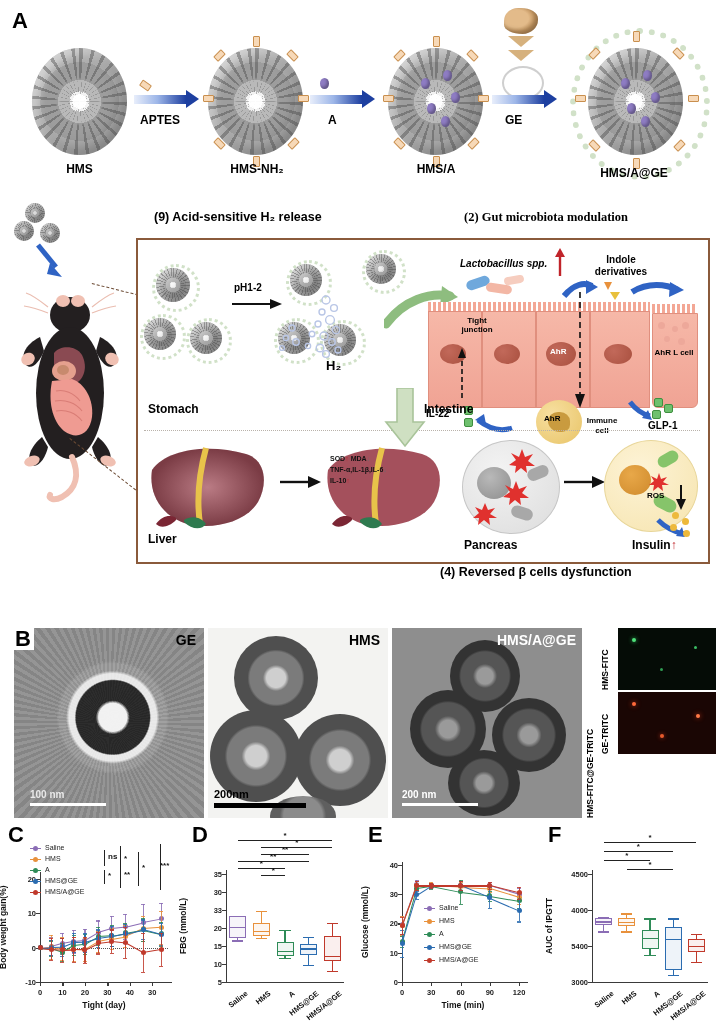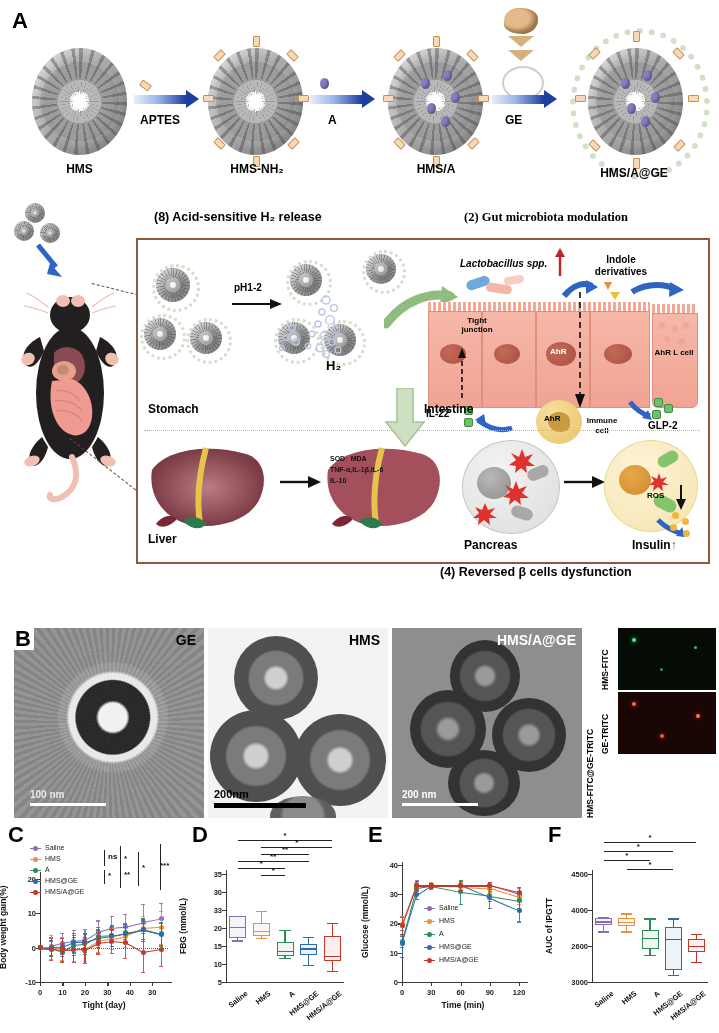--- a/index.html
+++ b/index.html
@@ -225,21 +225,21 @@
     <g stroke="#d97d76" stroke-width="1.1" fill="none">
       <path d="M38,116 C46,114 56,118 62,126"></path>
         <path d="M37,126 C47,124 58,128 64,136"></path>
       <path d="M38,136 C48,134 58,138 64,146"></path>
     </g>
   </svg>
 
   <div class="dash-conn abs" style="left:92px;top:88px;width:182px;transform:rotate(14deg);"></div>
   <div class="dash-conn abs" style="left:70px;top:243px;width:195px;transform:rotate(38deg);"></div>
 
-  <div class="abs sec-title" style="left:154px;top:15px;">(8) Acid-sensitive H₂ release</div>
+  <div class="abs sec-title" style="left:154px;top:15px;">(9) Acid-sensitive H₂ release</div>
   <div class="abs sec-title" style="left:464px;top:15px;font-family:Liberation Serif, serif;">(2) Gut microbiota modulation</div>
 
   <div class="abs" id="mechbox" style="left:136px;top:43px;width:570px;height:322px;">
 
     <div class="abs">
       <div class="np np-core" style="left:18px;top:28px;width:34px;height:34px;">
           <div class="np-pores"></div>
         </div>
       <div class="ge-ring abs" style="left:14px;top:24px;width:42px;height:42px;border-width:3px;"></div>
       <div class="np np-core" style="left:6px;top:78px;width:32px;height:32px;">
@@ -373,21 +373,21 @@
 
     <svg class="abs" style="left:490px;top:160px;" width="26" height="22">
       <path d="M2,2 C8,10 14,14 22,16" stroke="#2f63c4" stroke-width="5" fill="none"></path>
       <path d="M14,18 L24,20 L20,10 Z" fill="#2f63c4"></path>
     </svg>
     <div class="abs">
       <div class="greenhex" style="left:516px;top:158px;"></div>
       <div class="greenhex" style="left:526px;top:164px;"></div>
       <div class="greenhex" style="left:514px;top:170px;"></div>
     </div>
-    <div class="abs lbl-sm" style="left:510px;top:180px;">GLP-2</div>
+    <div class="abs lbl-sm" style="left:510px;top:180px;">GLP-1</div>
 
     <div class="abs lbl" style="left:10px;top:162px;">Stomach</div>
     <div class="abs lbl" style="left:286px;top:162px;">Intestine</div>
     <div class="dotted abs" style="left:6px;top:190px;width:556px;border-top-color:#b9b2aa;"></div>
 
     <svg class="abs" style="left:246px;top:148px;" width="42" height="62">
       <path d="M13,0 L29,0 L29,34 L40,34 L21,58 L2,34 L13,34 Z" fill="#cfe0c2" stroke="#a9c49a" stroke-width="1.6"></path>
     </svg>
 
     <svg class="abs" style="left:10px;top:200px;" width="122" height="92">
@@ -1066,21 +1066,21 @@
       <div class="legline" style="left:66px;top:138px;width:11px;background:#C0392B;"></div>
       <div class="legdot" style="left:69px;top:136px;background:#C0392B;"></div>
       <div class="leglbl" style="left:81px;top:134px;">HMS/A@GE</div>
     </div>
   <div class="chart" id="chartF" style="left:540px;top:0;width:179px;height:211px;">
       <div class="axis" style="left:52px;top:48px;width:1.4px;height:112px;"></div>
       <div class="axis" style="left:52px;top:160px;width:116px;height:1.4px;"></div>
       <div class="tick" style="left:48px;top:160px;width:4px;height:1.2px;"></div>
       <div class="ticklbl" style="left:22px;top:156px;width:26px;text-align:right;">3000</div>
       <div class="tick" style="left:48px;top:123.87096774193549px;width:4px;height:1.2px;"></div>
-      <div class="ticklbl" style="left:22px;top:119.87096774193549px;width:26px;text-align:right;">2600</div>
+      <div class="ticklbl" style="left:22px;top:119.87096774193549px;width:26px;text-align:right;">5400</div>
       <div class="tick" style="left:48px;top:87.74193548387098px;width:4px;height:1.2px;"></div>
       <div class="ticklbl" style="left:22px;top:83.74193548387098px;width:26px;text-align:right;">4000</div>
       <div class="tick" style="left:48px;top:51.61290322580645px;width:4px;height:1.2px;"></div>
       <div class="ticklbl" style="left:22px;top:47.61290322580645px;width:26px;text-align:right;">4500</div>
       <div class="ytitle" style="left:4px;top:48px;height:112px;text-align:center;">AUC of IPGTT</div>
       <div style="position:absolute;left:63px;top:94.96774193548387px;width:1.2px;height:0.7225806451612868px;background:#8B6DB5;"></div>
       <div style="position:absolute;left:63px;top:102.91612903225807px;width:1.2px;height:6.50322580645161px;background:#8B6DB5;"></div>
       <div style="position:absolute;left:57.93333333333334px;top:94.96774193548387px;width:11.333333333333334px;height:1.2px;background:#8B6DB5;"></div>
       <div style="position:absolute;left:57.93333333333334px;top:109.41935483870968px;width:11.333333333333334px;height:1.2px;background:#8B6DB5;"></div>
       <div style="position:absolute;left:55.1px;top:95.69032258064516px;width:17px;height:7.225806451612911px;border:1.3px solid #8B6DB5;background:#8B6DB514;box-sizing:border-box;"></div>

